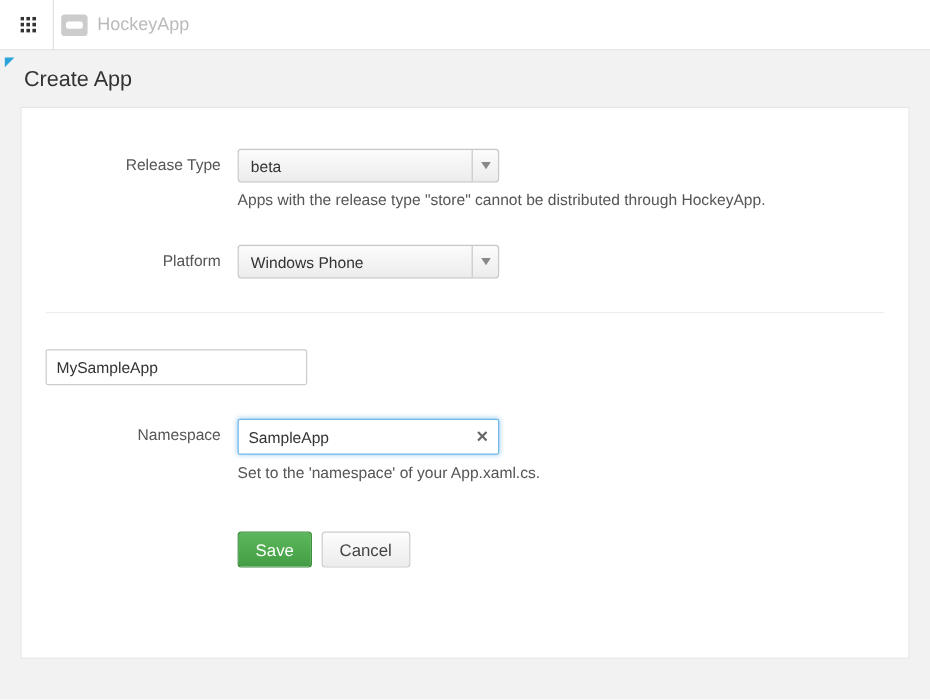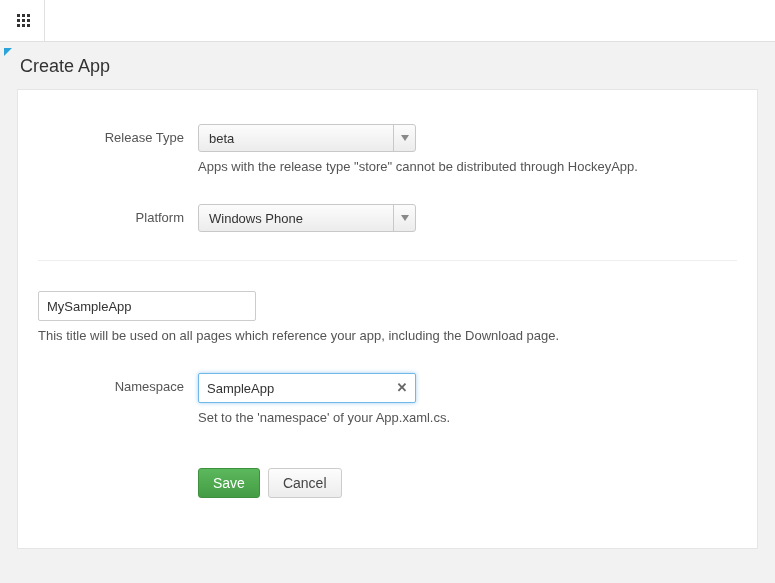--- a/index.html
+++ b/index.html
@@ -205,20 +205,24 @@
         <rect x="10" y="0" width="3" height="3" fill="#333"></rect>
       <rect x="0" y="5" width="3" height="3" fill="#333"></rect>
         <rect x="5" y="5" width="3" height="3" fill="#333"></rect>
         <rect x="10" y="5" width="3" height="3" fill="#333"></rect>
       <rect x="0" y="10" width="3" height="3" fill="#333"></rect>
         <rect x="5" y="10" width="3" height="3" fill="#333"></rect>
         <rect x="10" y="10" width="3" height="3" fill="#333"></rect>
     </svg>
   </div>
   <div class="divider"></div>
+  <div class="brand">
+    <span class="brand-icon"></span>
+    <span>HockeyApp</span>
+  </div>
 </div>
 
 <div class="header">
   <div class="header-corner"></div>
   <h2>Create App</h2>
 </div>
 
 <div class="panel">
 
   <div class="form-row">
@@ -250,21 +254,20 @@
     </div>
   </div>
 
   <hr class="sect">
 
   <div class="form-row">
     <div class="ctrl-col">
       <div class="input-wrap">
         <input class="text-input" type="text" value="MySampleApp" style="">
       </div>
-      <div class="help">This title will be used on all pages which reference your app, including the Download page.</div>
     </div>
   </div>
 
   <div class="form-row">
     <div class="label-col">Namespace</div>
     <div class="ctrl-col">
       <div class="input-wrap">
         <input class="text-input focused" type="text" value="SampleApp" style="">
         <span class="clear-x">✕</span>
       </div>

